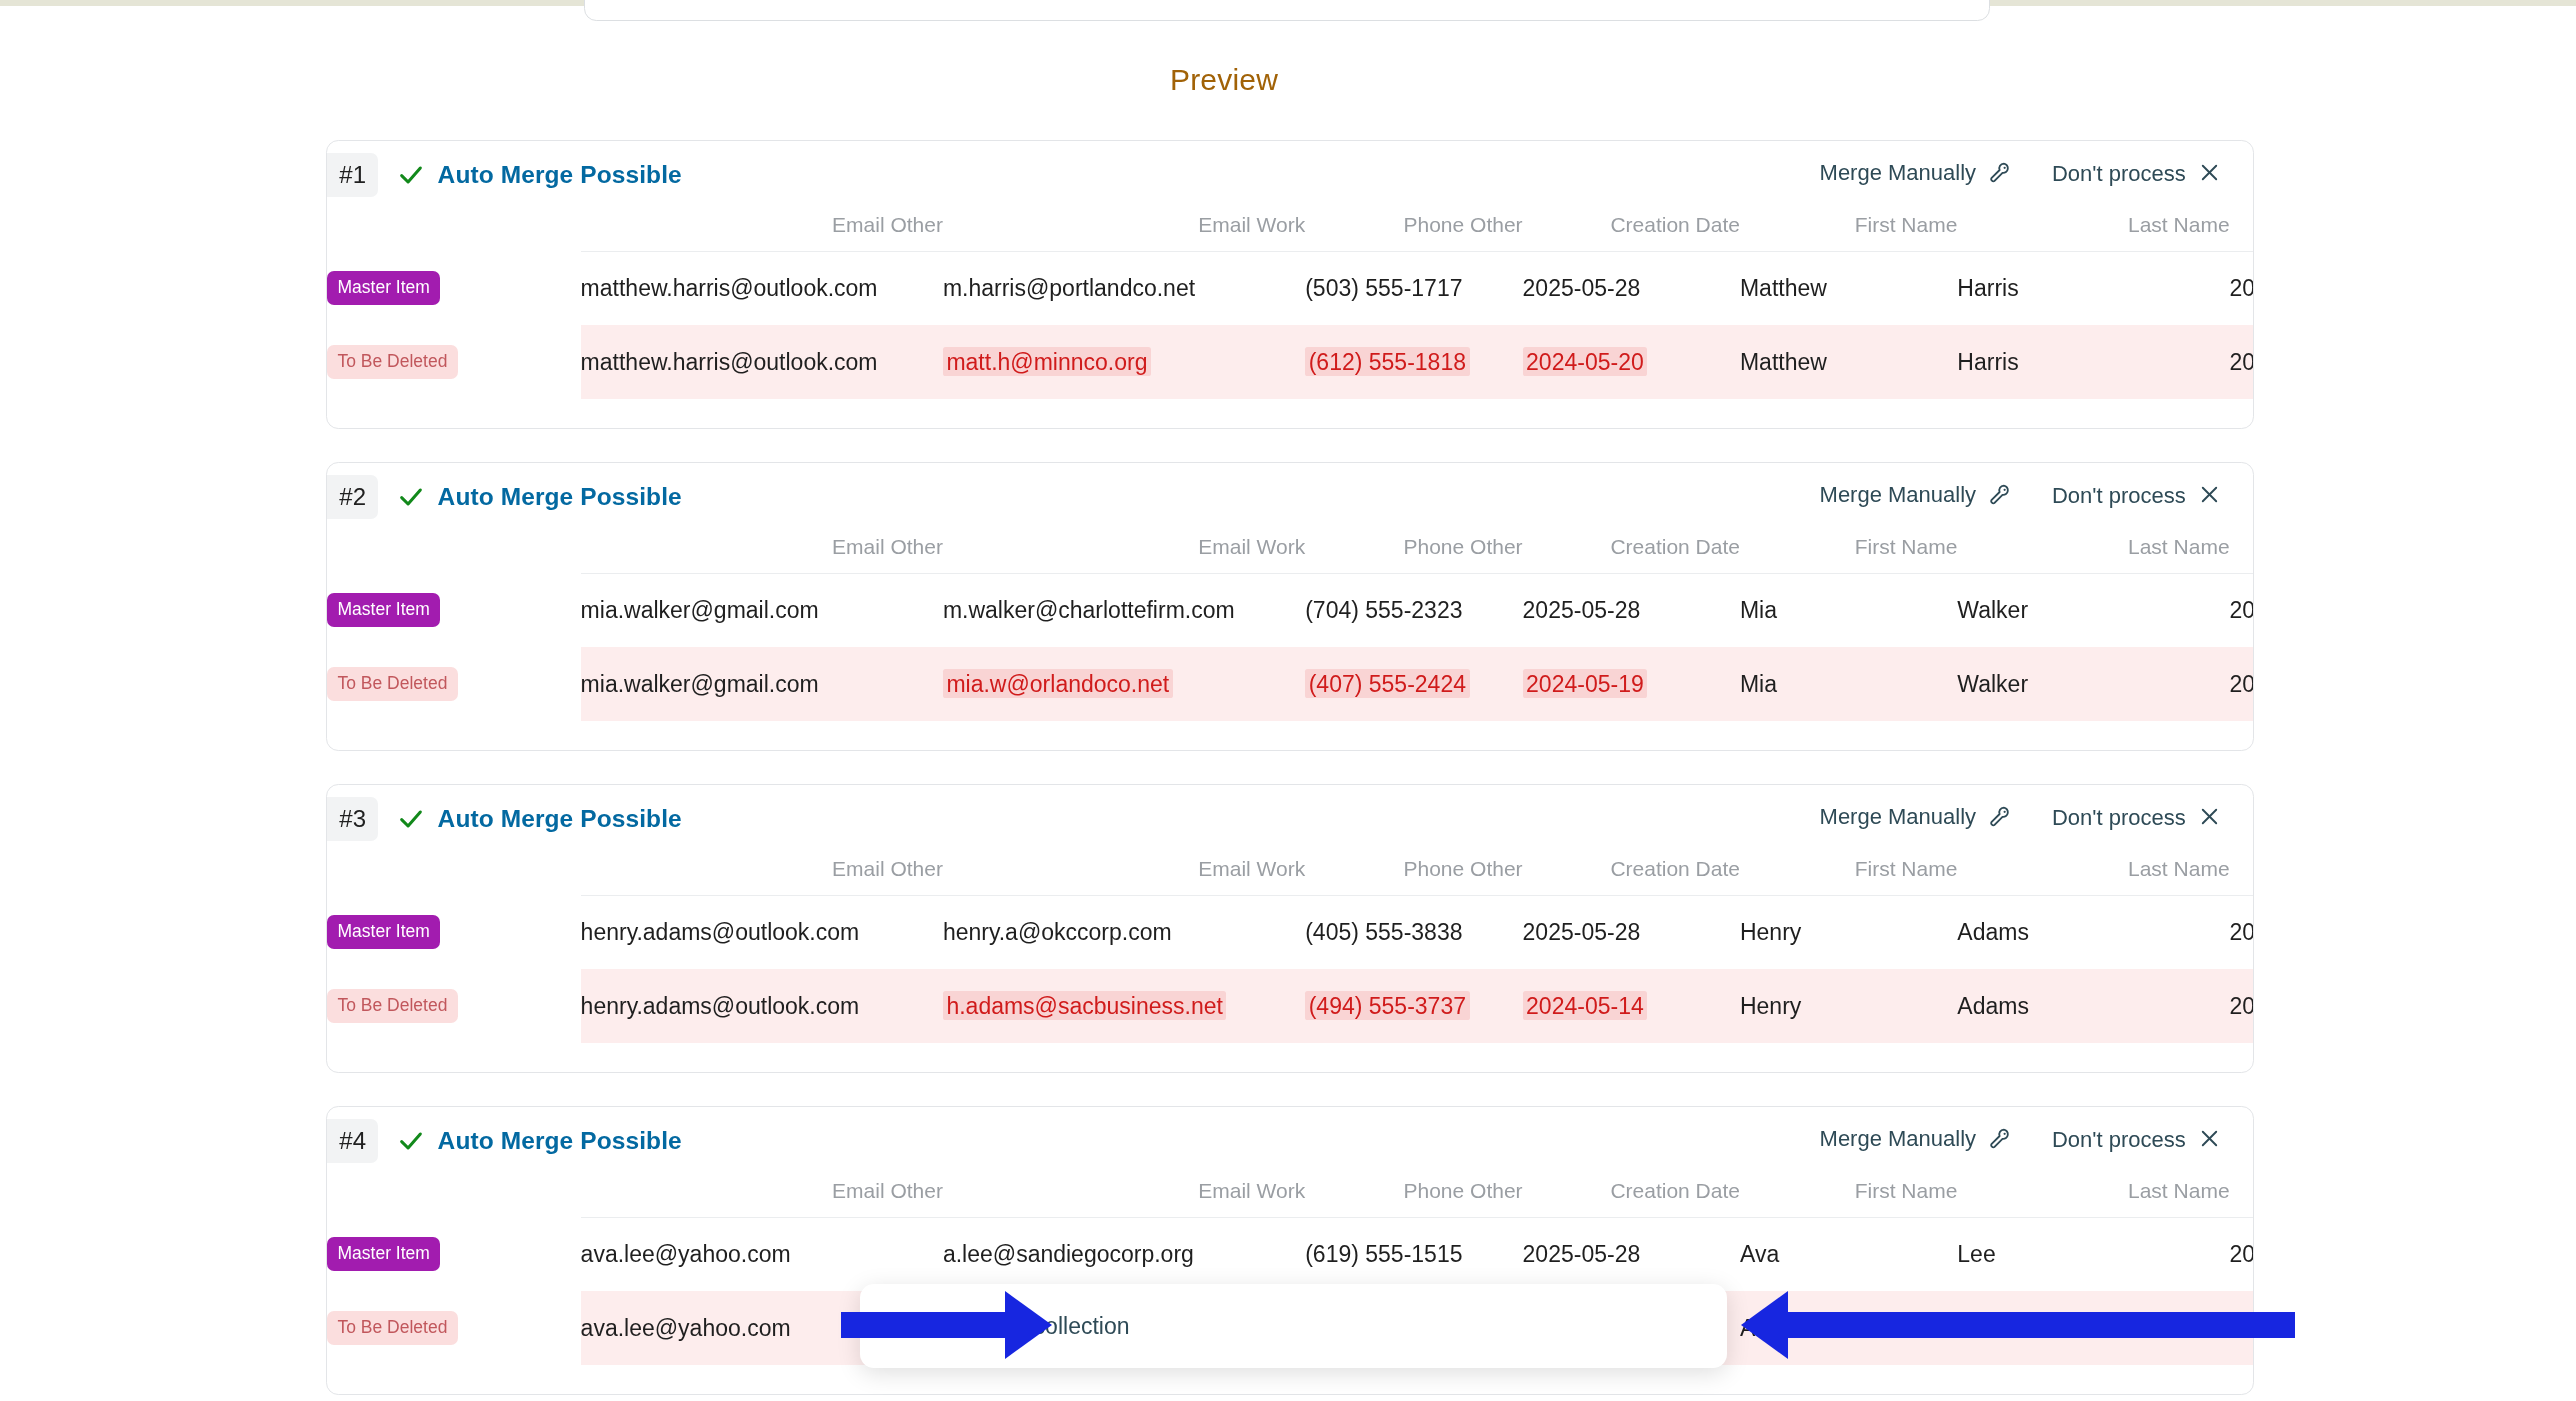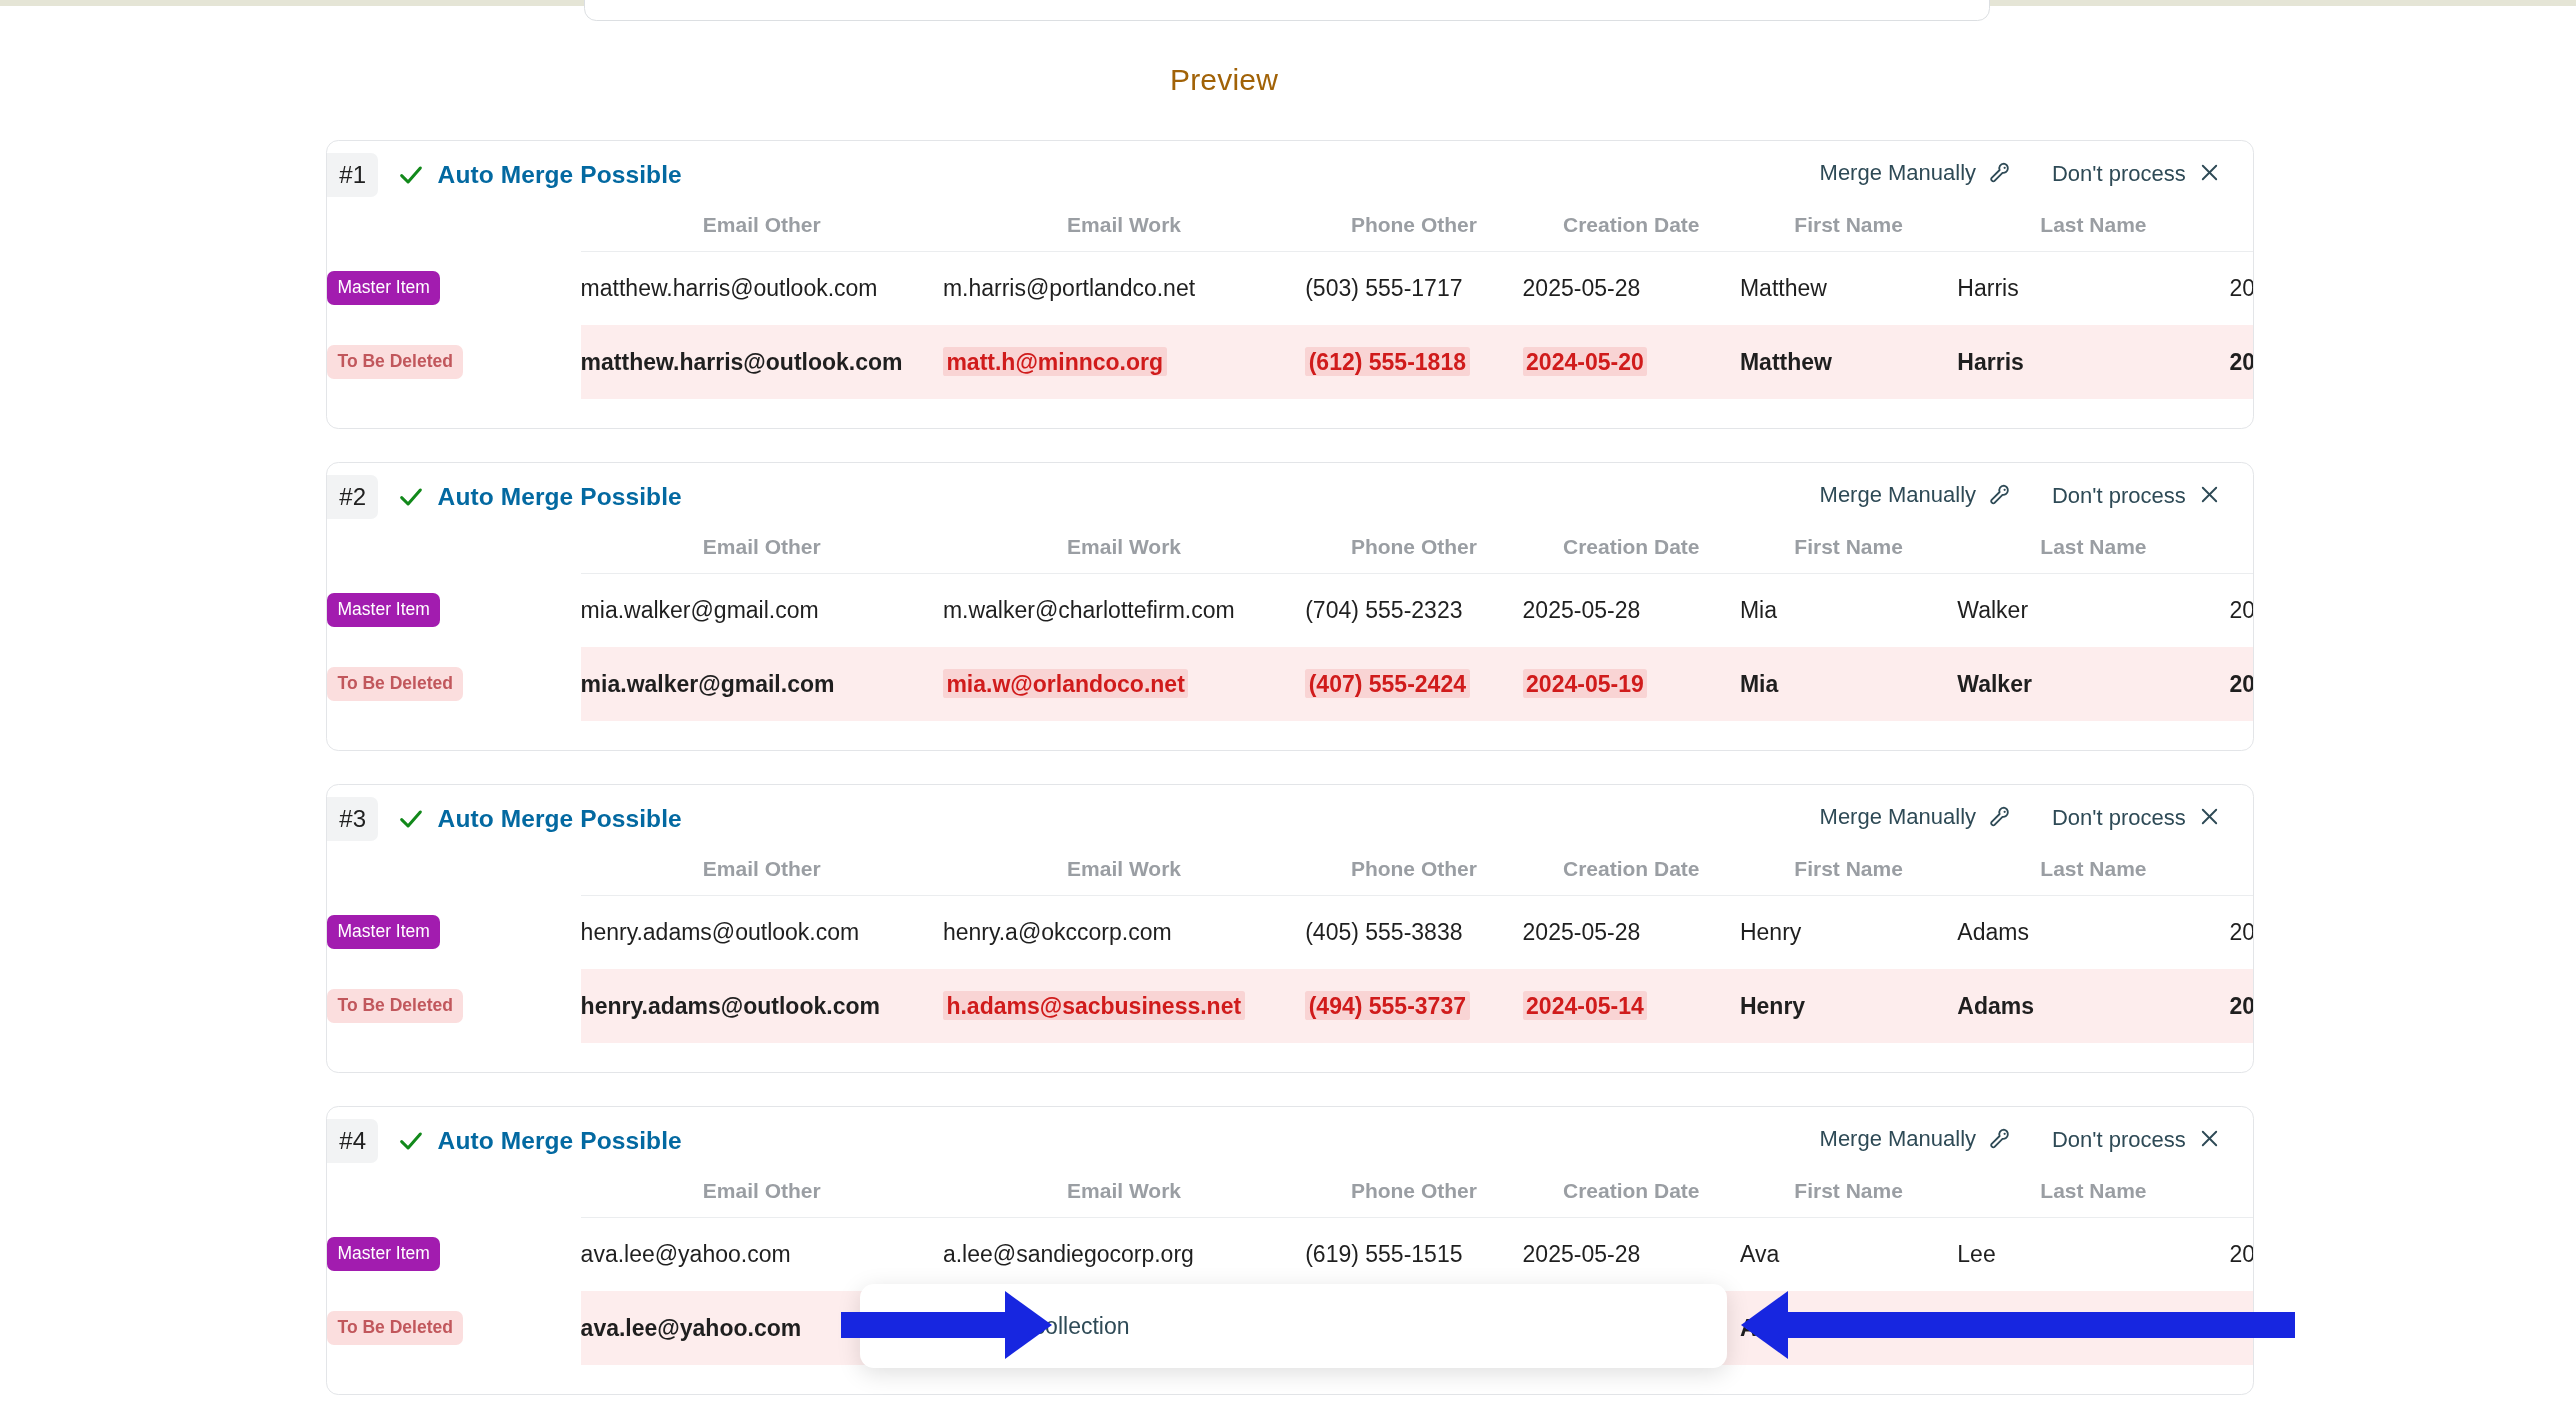--- a/index.html
+++ b/index.html
@@ -120,37 +120,37 @@
     border-collapse: collapse;
     table-layout: fixed;
     width: 2120px; 
   }
   .dup-table col.c-badge  { width: 245px; }
   .dup-table col.c-data   { width: 350px; }
   .dup-table col.c-narrow { width: 210px; }
   .dup-table col.c-last   { width: 263px; }
 
   .dup-table th {
-    text-align: center;
+    text-align: right;
     font-size: 21px;
-    font-weight: 700;
+    font-weight: 400;
     color: #9a9ea3;
     padding: 0 0 14px 0;
     vertical-align: bottom;
   }
   .dup-table td {
     font-size: 23px;
     color: #1f1f1f;
     height: 74px;
     vertical-align: middle;
     padding: 0;
   }
 
   tr.row-master td { background: #ffffff; border-top: 0.9px solid #ebedef; }
-  tr.row-delete td { background: #fdeded; font-weight: bold; }
+  tr.row-delete td { background: #fdeded; }
 
   td.badge-cell { text-align: left; background: transparent !important; border-top: none !important; }
   tr.row-master td.badge-cell, tr.row-delete td.badge-cell { background: transparent !important; }
 
   .pill {
     display: inline-block;
     font-size: 17.5px;
     line-height: 1;
     padding: 8px 10.5px;
     border-radius: 7px;

